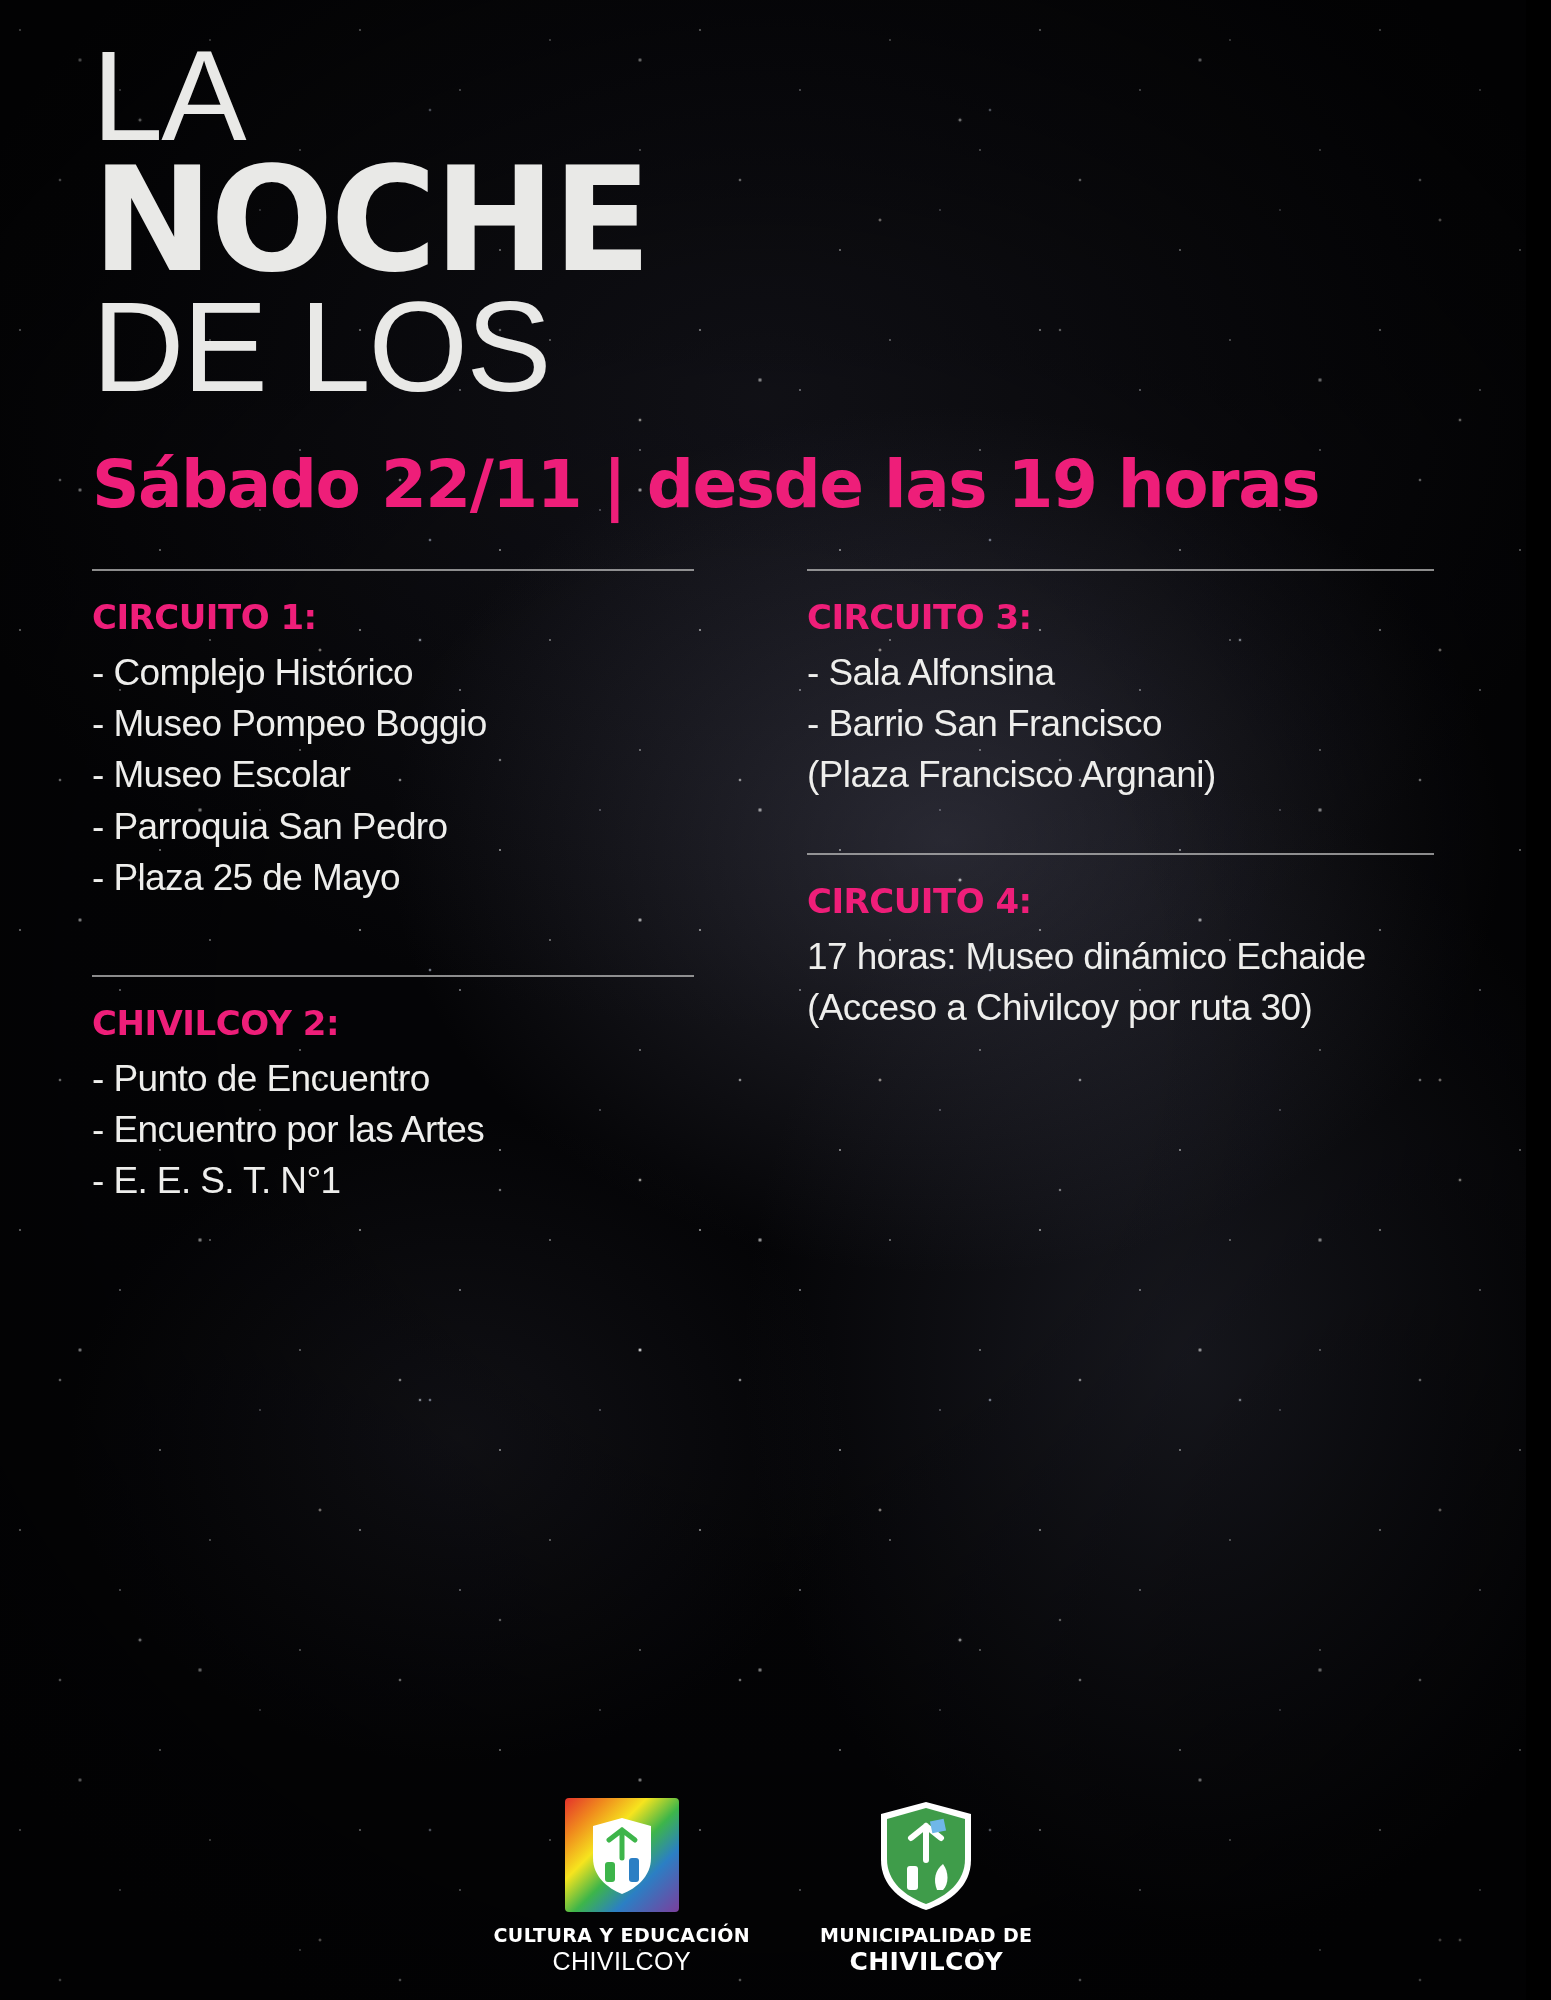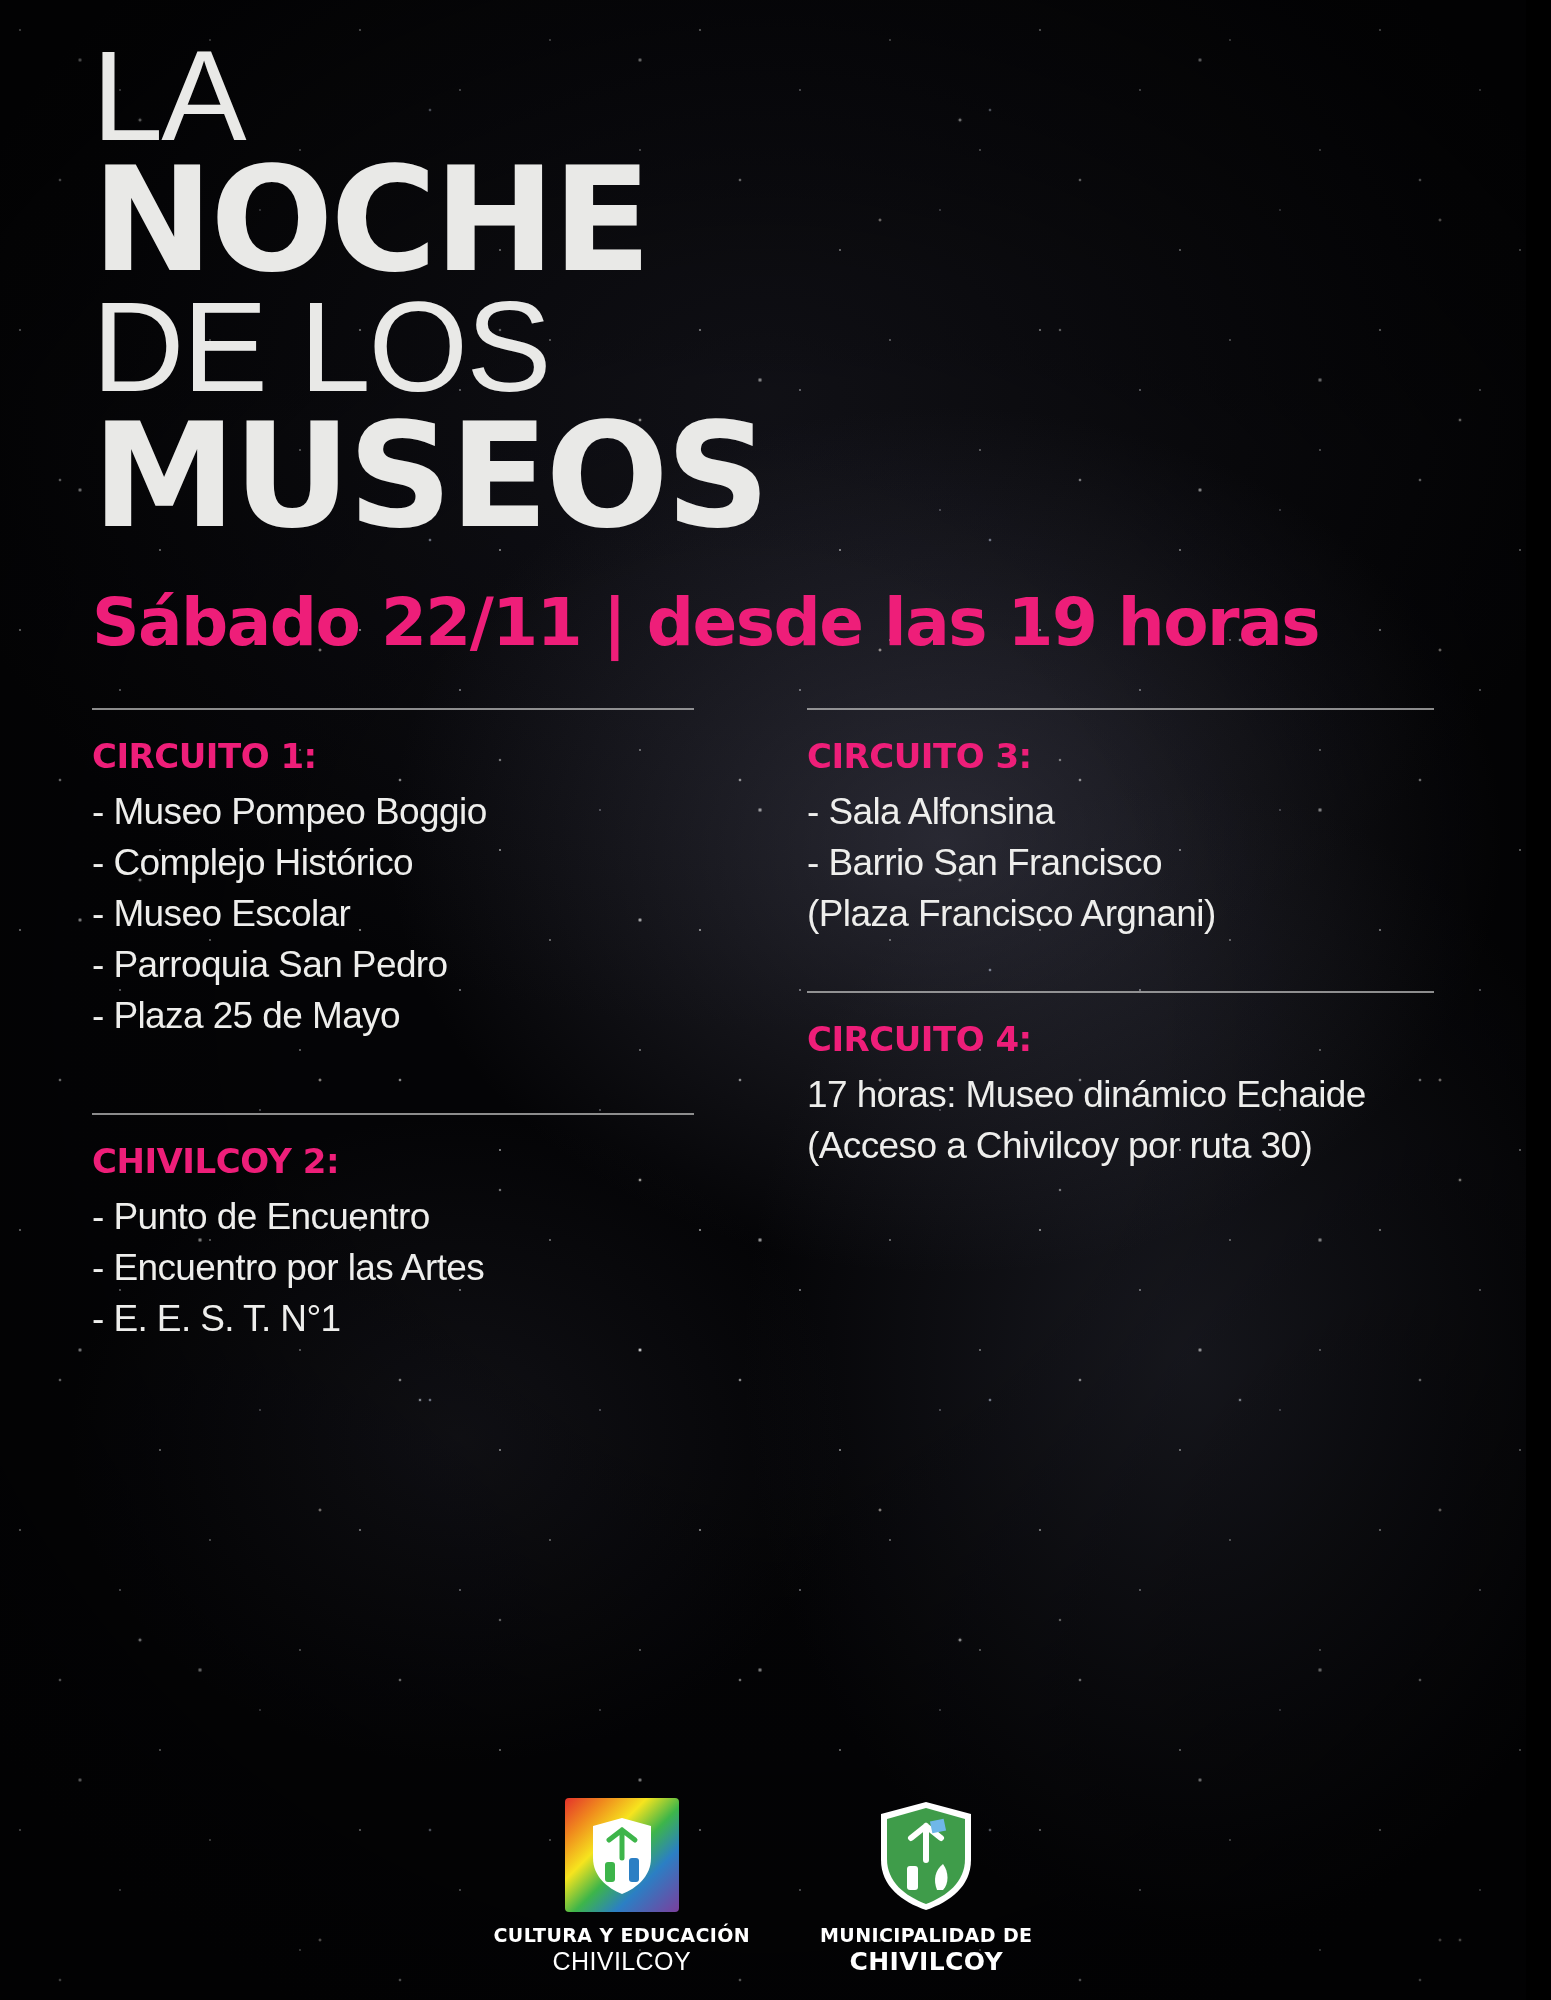--- a/index.html
+++ b/index.html
@@ -214,33 +214,32 @@
   <div class="stars s2"></div>
   <div class="stars s3"></div>
   <div class="vignette"></div>
 
   <div class="content">
 
     <div class="title-block">
       <div class="t-la">LA</div>
       <div class="t-noche">NOCHE</div>
       <div class="t-delos">DE LOS</div>
-      <div class="t-museos">MUSEOS</div>
       <div class="subtitle">Sábado 22/11 | desde las 19 horas</div>
     </div>
 
     <div class="columns">
 
       <div class="col">
         <div class="rule short"></div>
 
         <div class="block">
           <div class="circuit-head">CIRCUITO 1:</div>
+          <div class="item">- Complejo Histórico</div>
           <div class="item">- Museo Pompeo Boggio</div>
-          <div class="item">- Complejo Histórico</div>
           <div class="item">-  Museo Escolar</div>
           <div class="item">- Parroquia San Pedro</div>
           <div class="item">- Plaza 25 de Mayo</div>
         </div>
 
         <div class="spacer-34"></div>
         <div class="rule short"></div>
 
         <div class="block">
           <div class="circuit-head">CHIVILCOY 2:</div>

